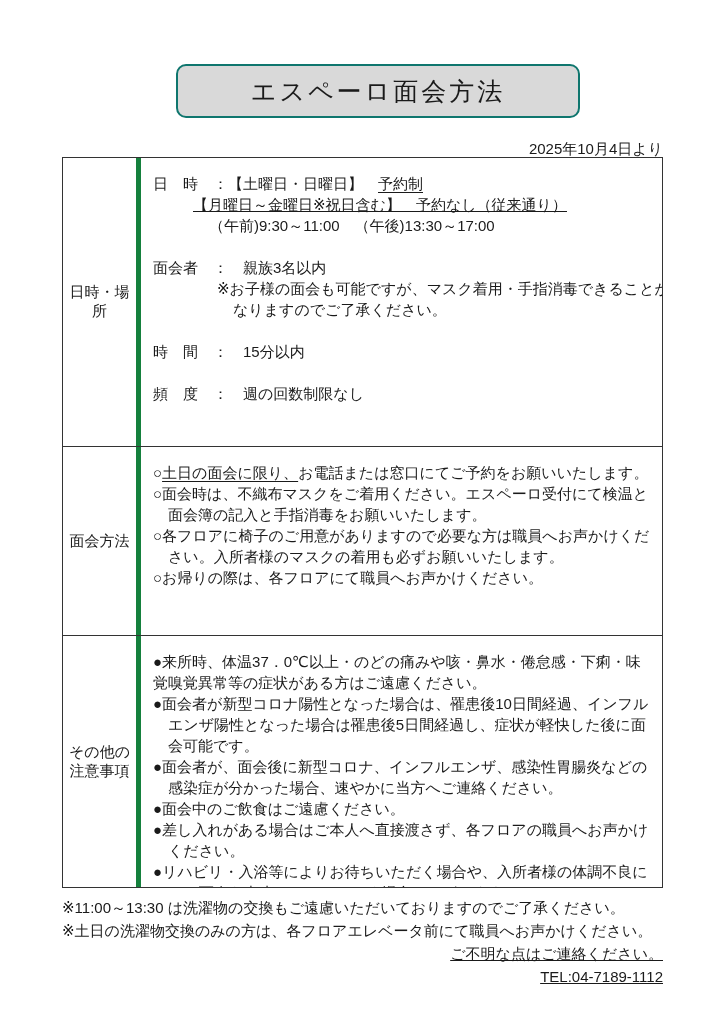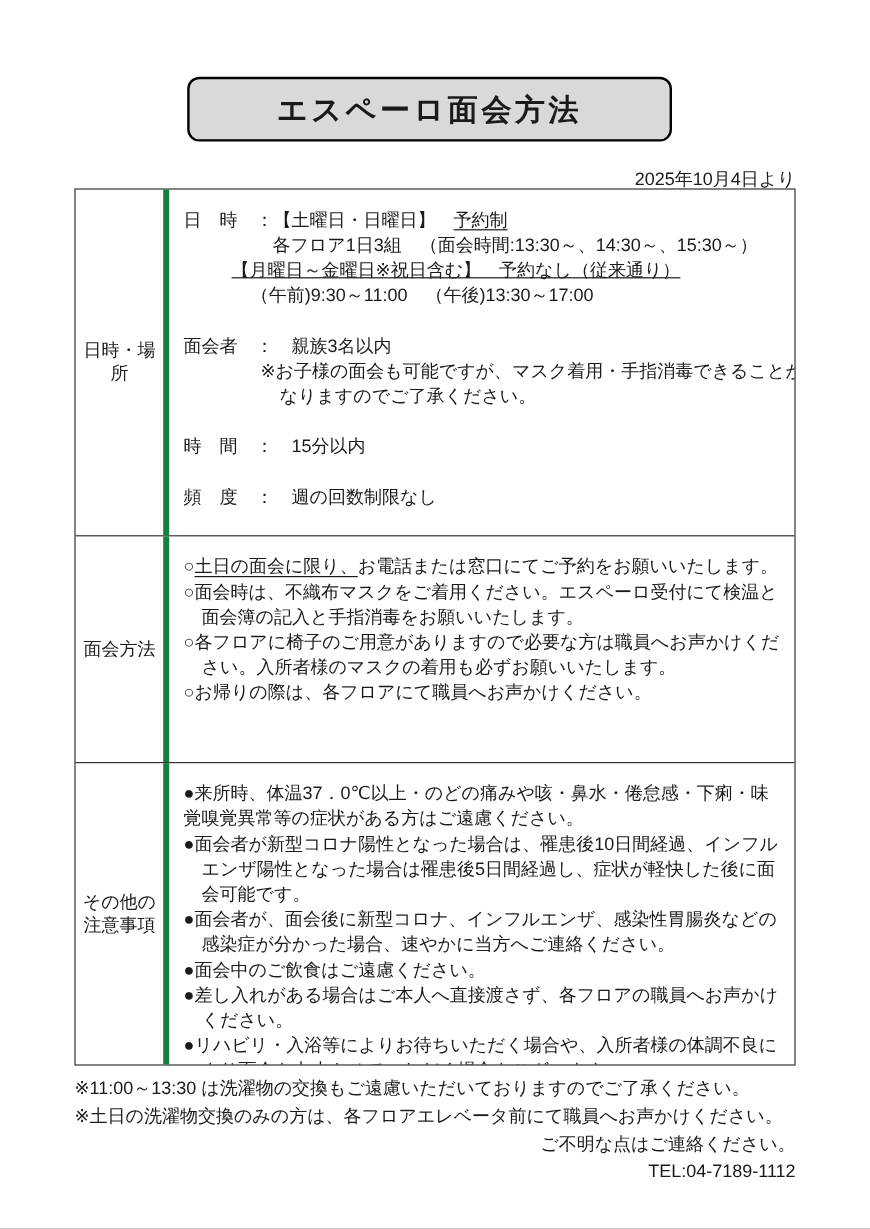--- a/index.html
+++ b/index.html
@@ -6,27 +6,27 @@
   .page {
     position:relative;
     width:725px; height:1024px;
     margin:0 auto;
     background:#ffffff;
     font-family:"Liberation Sans","DejaVu Sans",sans-serif;
     color:#1a1a1a;
     overflow:hidden;
   }
   .title-box {
-    position:absolute; left:156px; top:64px;
+    position:absolute; left:176px; top:64px;
     width:400px; height:50px;
     background:#d9d9d9;
-    border:2px solid #000000;
+    border:2px solid #0f766e;
     border-radius:10px;
     display:flex; align-items:center; justify-content:center;
-    font-size:25px; font-weight:bold; letter-spacing:3px;
+    font-size:25px; font-weight:normal; letter-spacing:3px;
   }
   .date-note {
     position:absolute; top:140px; right:62px;
     font-size:15px;
   }
   .vtable {
     position:absolute; left:62px; top:157px; width:601px;
     border:1px solid #333;
     box-sizing:border-box;
   }
@@ -57,42 +57,41 @@
   .ind64 { padding-left:64px; }
   .ind80 { padding-left:80px; }
   .gap   { height:21px; }
   .ul { text-decoration:underline; text-underline-offset:3px; }
   .hang   { padding-left:15px; text-indent:-15px; }
   .sub-ind{ padding-left:15px; }
   .footer {
     position:absolute; left:62px; right:62px; top:896px;
     font-size:15px; line-height:23px;
   }
-  .right { text-align:right; }
+  .right { text-align:right;text-decoration:underline; }
 </style>
 </head>
 <body>
 
 <div class="page">
 
   <div class="title-box">
     <span>エスペーロ面会方法</span>
   </div>
 
   <div class="date-note">2025年10月4日より</div>
 
   <div class="vtable">
 
     <div class="trow row-schedule">
       <div class="label-cell">
         <span>日時・場所</span>
       </div>
       <div class="content-cell">
         <div class="ln"><span>日　時　：【土曜日・日曜日】　</span><span class="ul">予約制</span></div>
-        <div class="ln ind74">各フロア1日3組　（面会時間:13:30～、14:30～、15:30～）</div>
         <div class="ln ind40">【月曜日～金曜日※祝日含む】　予約なし（従来通り）</div>
         <div class="ln ind56">（午前)9:30～11:00　（午後)13:30～17:00</div>
         <div class="gap"></div>
         <div class="ln">面会者　：　親族3名以内</div>
         <div class="ln ind64">※お子様の面会も可能ですが、マスク着用・手指消毒できることが条件と</div>
         <div class="ln ind80">なりますのでご了承ください。</div>
         <div class="gap"></div>
         <div class="ln">時　間　：　15分以内</div>
         <div class="gap"></div>
         <div class="ln">頻　度　：　週の回数制限なし</div>

